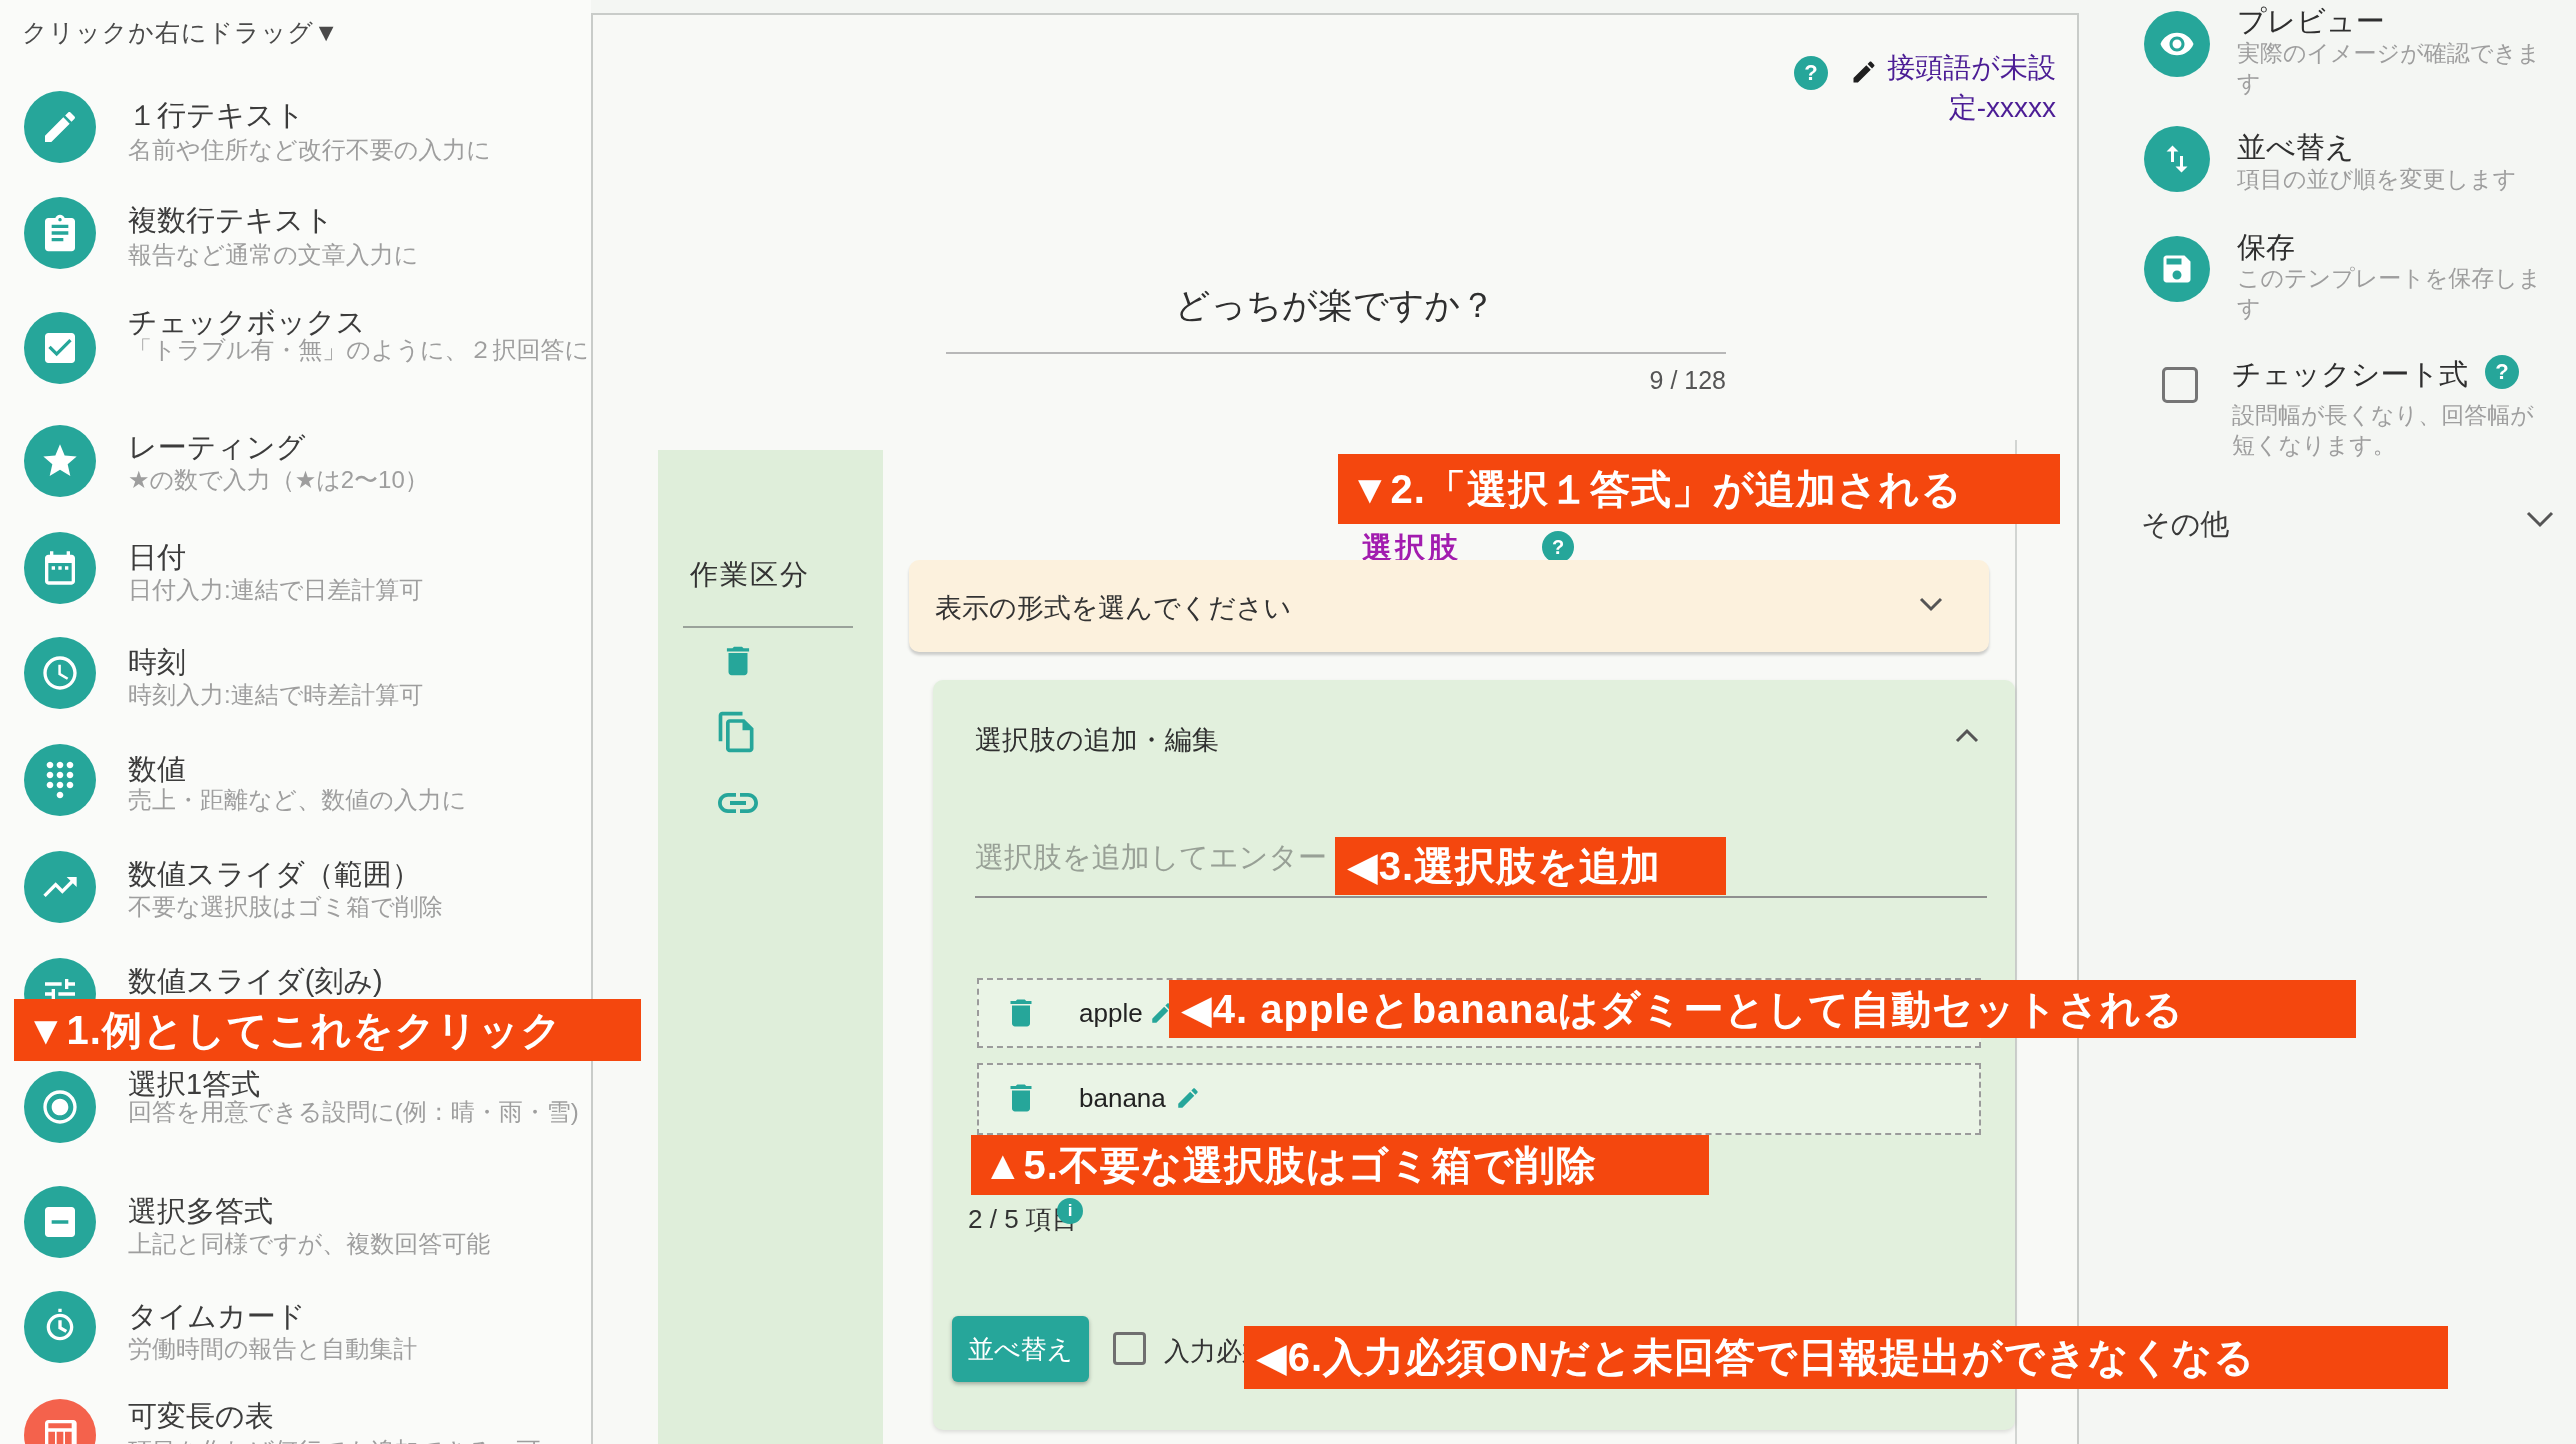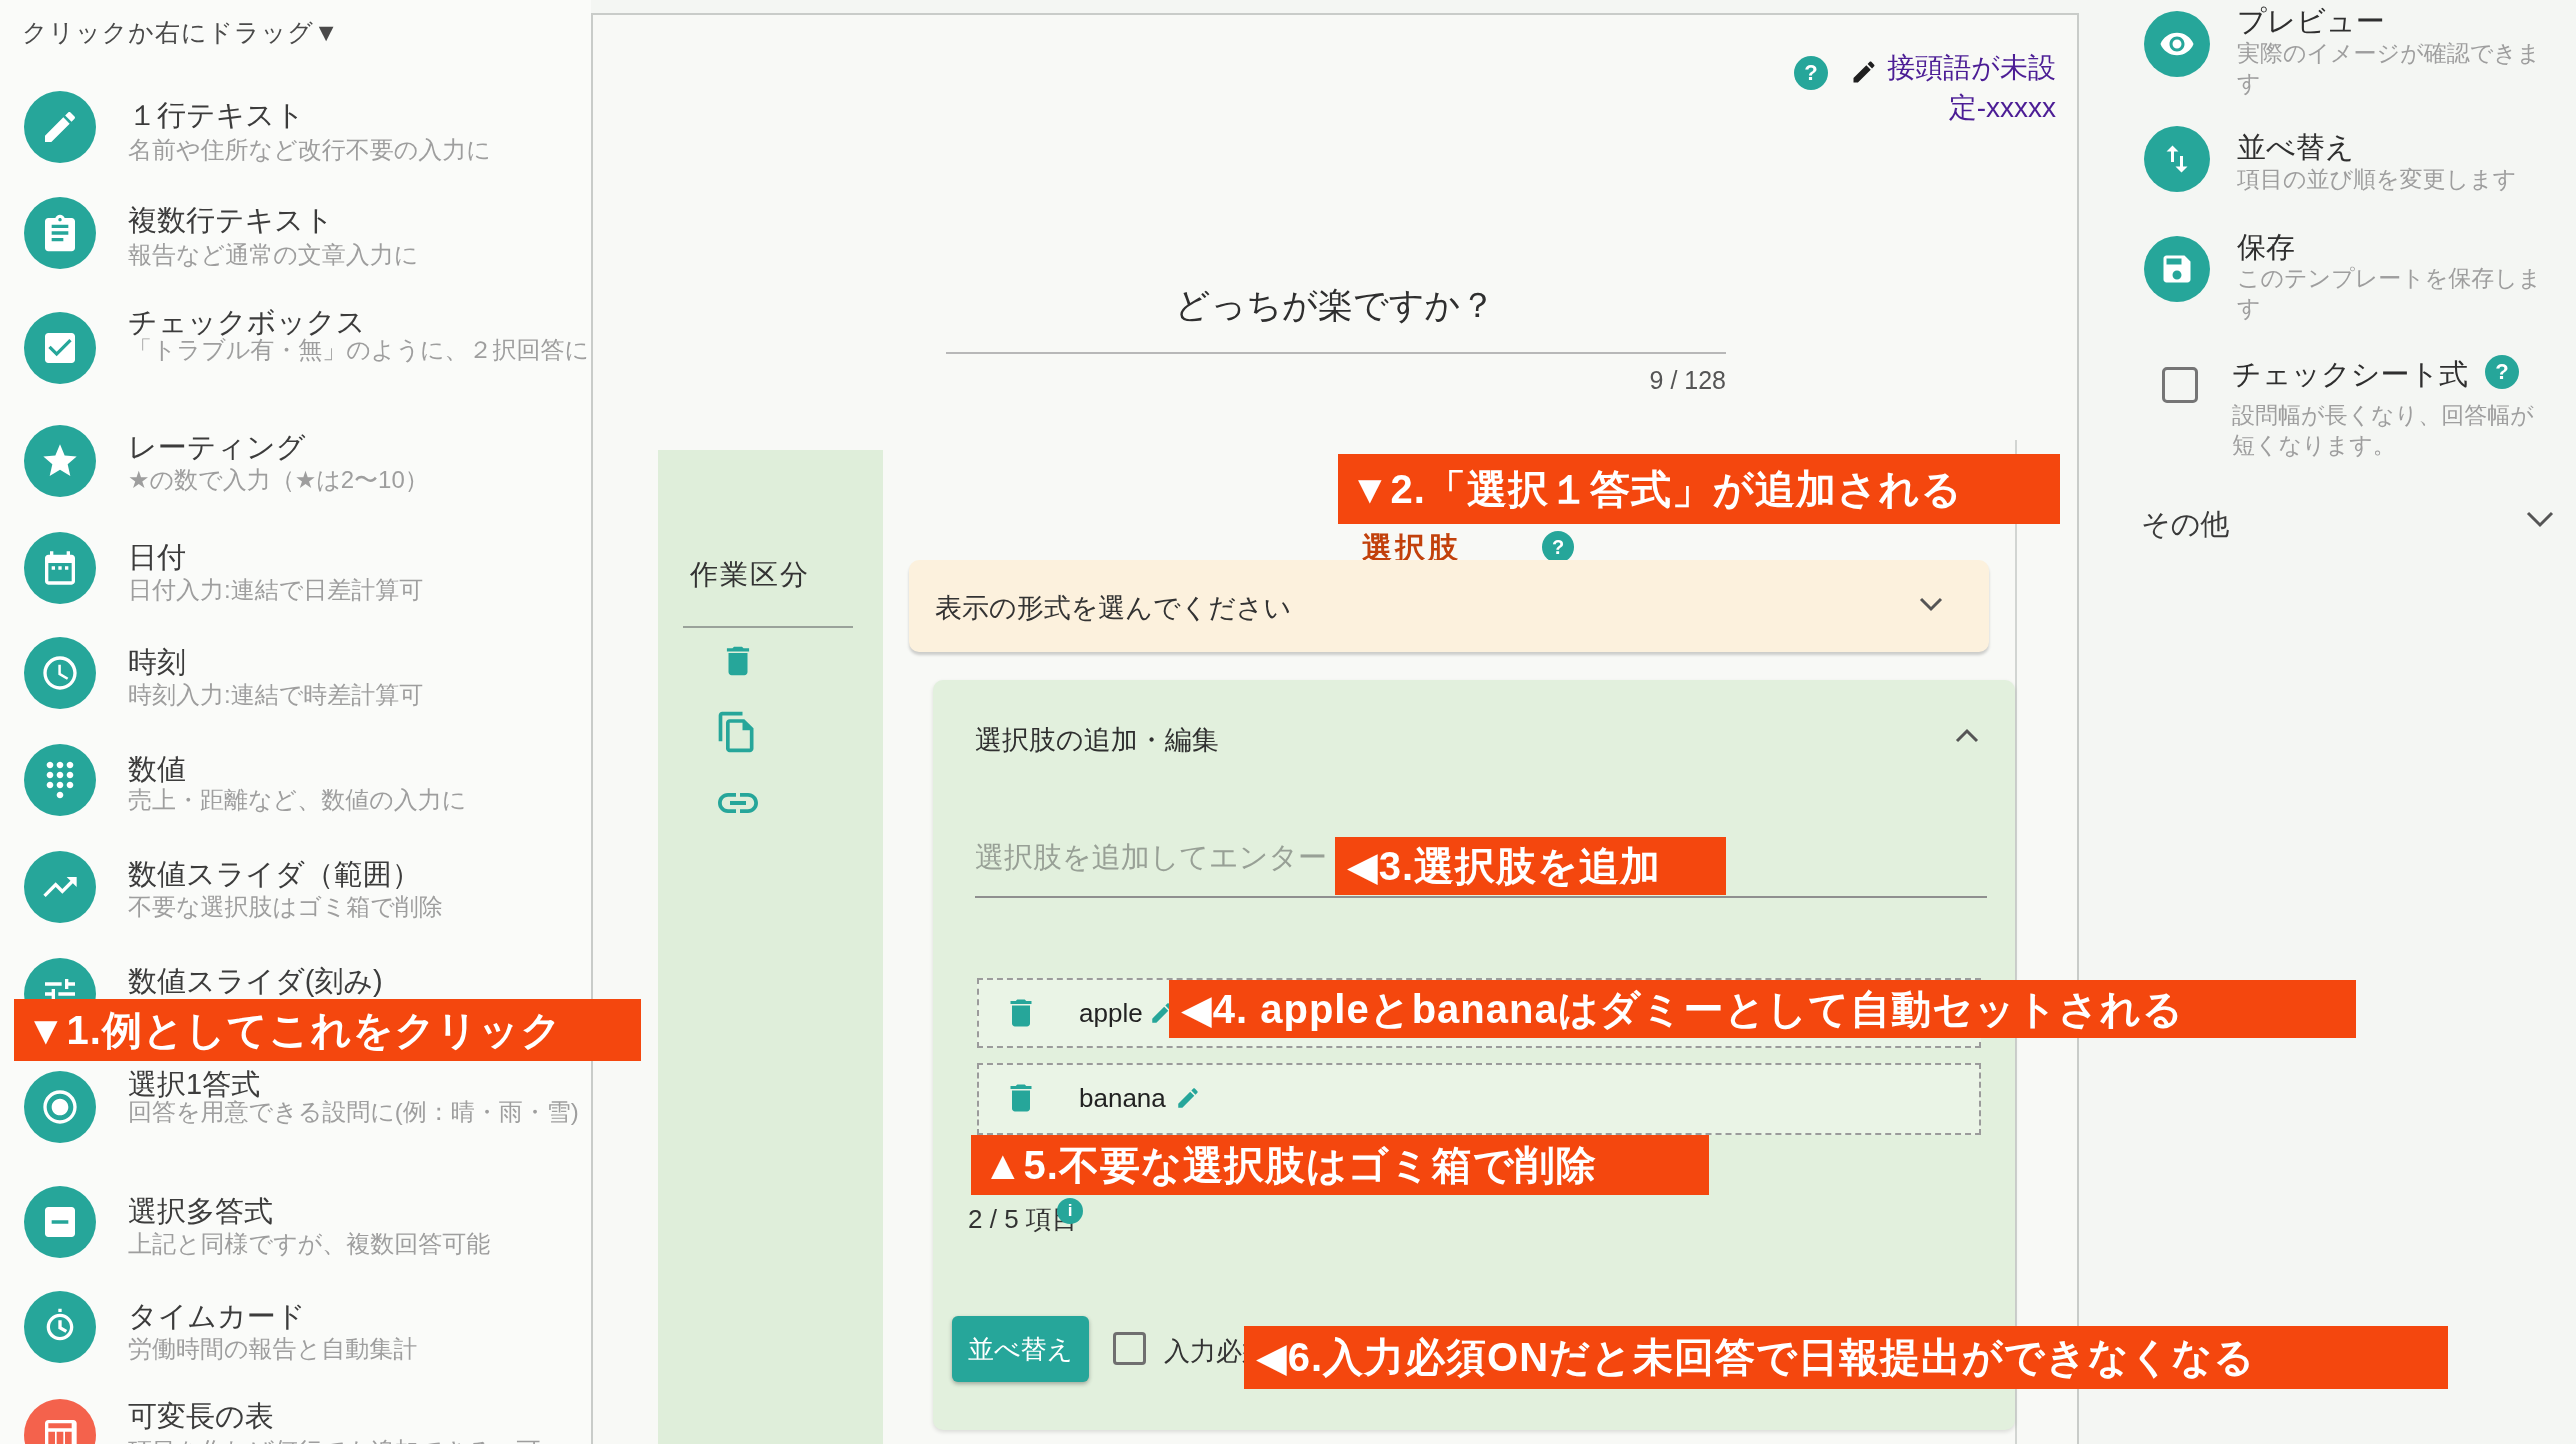--- a/index.html
+++ b/index.html
@@ -29,21 +29,21 @@
   .q-underline{position:absolute;height:2px;background:#b8b8b8;}
   .q-counter{position:absolute;font-size:25px;color:#555;text-align:right;}
   .prefix-box{position:absolute;text-align:right;font-size:28px;color:#4c1d95;line-height:40px;}
 
   .green-col{position:absolute;left:658px;top:450px;width:225px;height:994px;background:#dfeeda;}
   .gc-label{position:absolute;left:32px;top:106px;font-size:28px;color:#333;letter-spacing:2px;}
   .gc-divider{position:absolute;left:25px;top:176px;width:170px;height:2px;background:#9aa29a;}
   .icon-btn{position:absolute;display:flex;align-items:center;justify-content:center;cursor:pointer;}
   .icon-btn svg{fill:#26a69a;}
 
-  .section-label{position:absolute;left:1362px;top:528px;font-size:30px;font-weight:bold;color:#c2410c;letter-spacing:3px;}
+  .section-label{position:absolute;left:1362px;top:528px;font-size:30px;font-weight:bold;color:#a21caf;letter-spacing:3px;}
   .dropdown{position:absolute;left:909px;top:560px;width:1080px;height:92px;background:#fcf1dd;
             border-radius:10px;box-shadow:0 3px 3px rgba(0,0,0,0.18);}
   .dd-text{position:absolute;left:26px;top:30px;font-size:27px;color:#333;}
   .chev{stroke:#555;stroke-width:3;fill:none;}
 
   .edit-panel{position:absolute;left:906px;top:680px;width:1082px;height:750px;background:#e2f0dd;
               border-radius:10px;box-shadow:0 2px 4px rgba(0,0,0,0.12);margin-left:27px;}
   .ep-header{position:absolute;left:42px;top:42px;font-size:27px;color:#2f2f2f;}
   .ep-placeholder{position:absolute;left:42px;top:158px;font-size:29px;color:#98a096;}
   .ep-underline{position:absolute;left:42px;top:216px;width:1012px;height:2px;background:#8f8f8f;}

